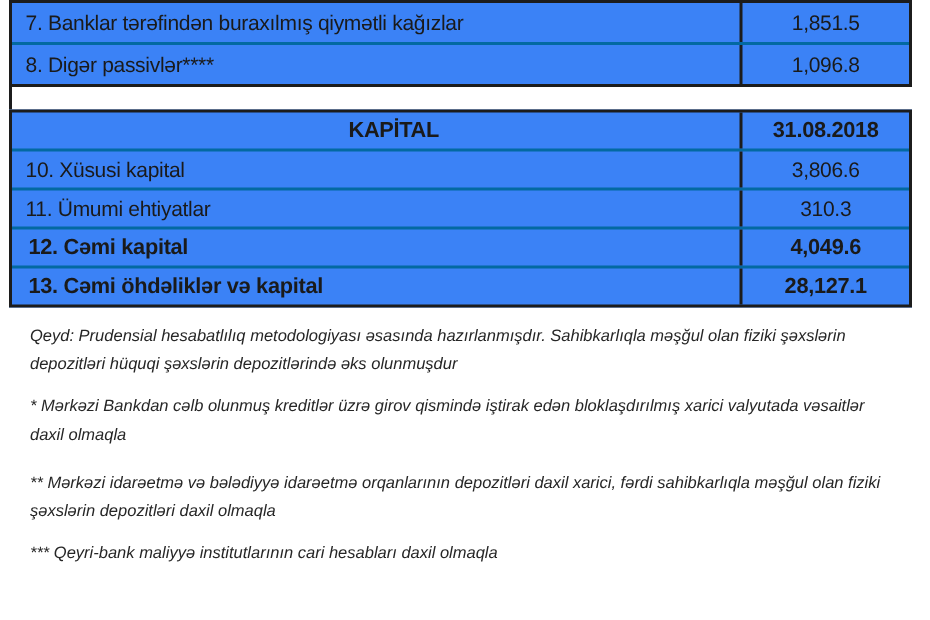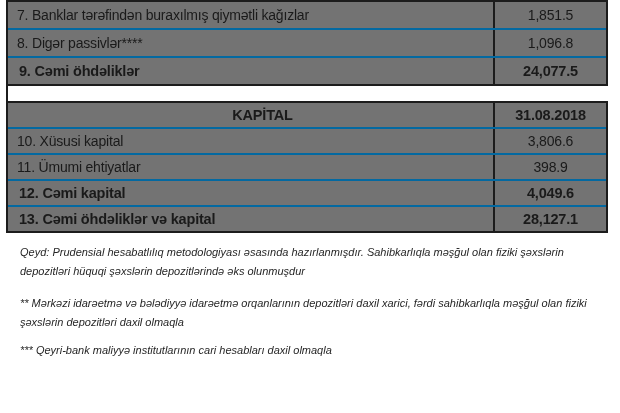--- a/index.html
+++ b/index.html
@@ -17,21 +17,21 @@
   .page {
     position: relative;
     width: 620px;
     height: 413px;
   }
   .tbl {
     margin-left: 6px;
     width: 602px;
     border: 2px solid #1c1c1c;
     box-sizing: border-box;
-    background: #737373;
+    background: #3b82f6;
   }
   .row {
     display: flex;
     align-items: stretch;
     border-top: 2px solid #0369a1;
   }
   .row:first-child { border-top: none; }
   .cell {
     display: flex;
     align-items: center;
@@ -88,51 +88,48 @@
 
   <div class="tbl liabilities">
     <div class="row">
       <div class="cell label">7. Banklar tərəfindən buraxılmış qiymətli kağızlar</div>
       <div class="cell value">1,851.5</div>
     </div>
     <div class="row">
       <div class="cell label">8. Digər passivlər****</div>
       <div class="cell value">1,096.8</div>
     </div>
-    <div class="row bold">
-      <div class="cell label">9. Cəmi öhdəliklər</div>
-      <div class="cell value">24,077.5</div>
-    </div>
   </div>
 
   <div class="spacer"></div>
 
   <div class="tbl capital">
     <div class="row header">
       <div class="cell label">KAPİTAL</div>
       <div class="cell value">31.08.2018</div>
     </div>
     <div class="row">
       <div class="cell label">10. Xüsusi kapital</div>
       <div class="cell value">3,806.6</div>
     </div>
     <div class="row">
       <div class="cell label">11. Ümumi ehtiyatlar</div>
-      <div class="cell value">398.9</div>
+      <div class="cell value">310.3</div>
     </div>
     <div class="row bold">
       <div class="cell label">12. Cəmi kapital</div>
       <div class="cell value">4,049.6</div>
     </div>
     <div class="row bold">
       <div class="cell label">13. Cəmi öhdəliklər və kapital</div>
       <div class="cell value">28,127.1</div>
     </div>
   </div>
 
   <div class="notes">
     <p>Qeyd: Prudensial hesabatlılıq metodologiyası əsasında hazırlanmışdır. Sahibkarlıqla məşğul olan fiziki şəxslərin depozitləri hüquqi şəxslərin depozitlərində əks olunmuşdur</p>
+    <p>* Mərkəzi Bankdan cəlb olunmuş kreditlər üzrə girov qismində iştirak edən bloklaşdırılmış xarici valyutada vəsaitlər daxil olmaqla</p>
     <p class="gap-before">** Mərkəzi idarəetmə və bələdiyyə idarəetmə orqanlarının depozitləri daxil xarici, fərdi sahibkarlıqla məşğul olan fiziki şəxslərin depozitləri daxil olmaqla</p>
     <p>*** Qeyri-bank maliyyə institutlarının cari hesabları daxil olmaqla</p>
 
   </div>
 
 </div>
 
 </body></html>

